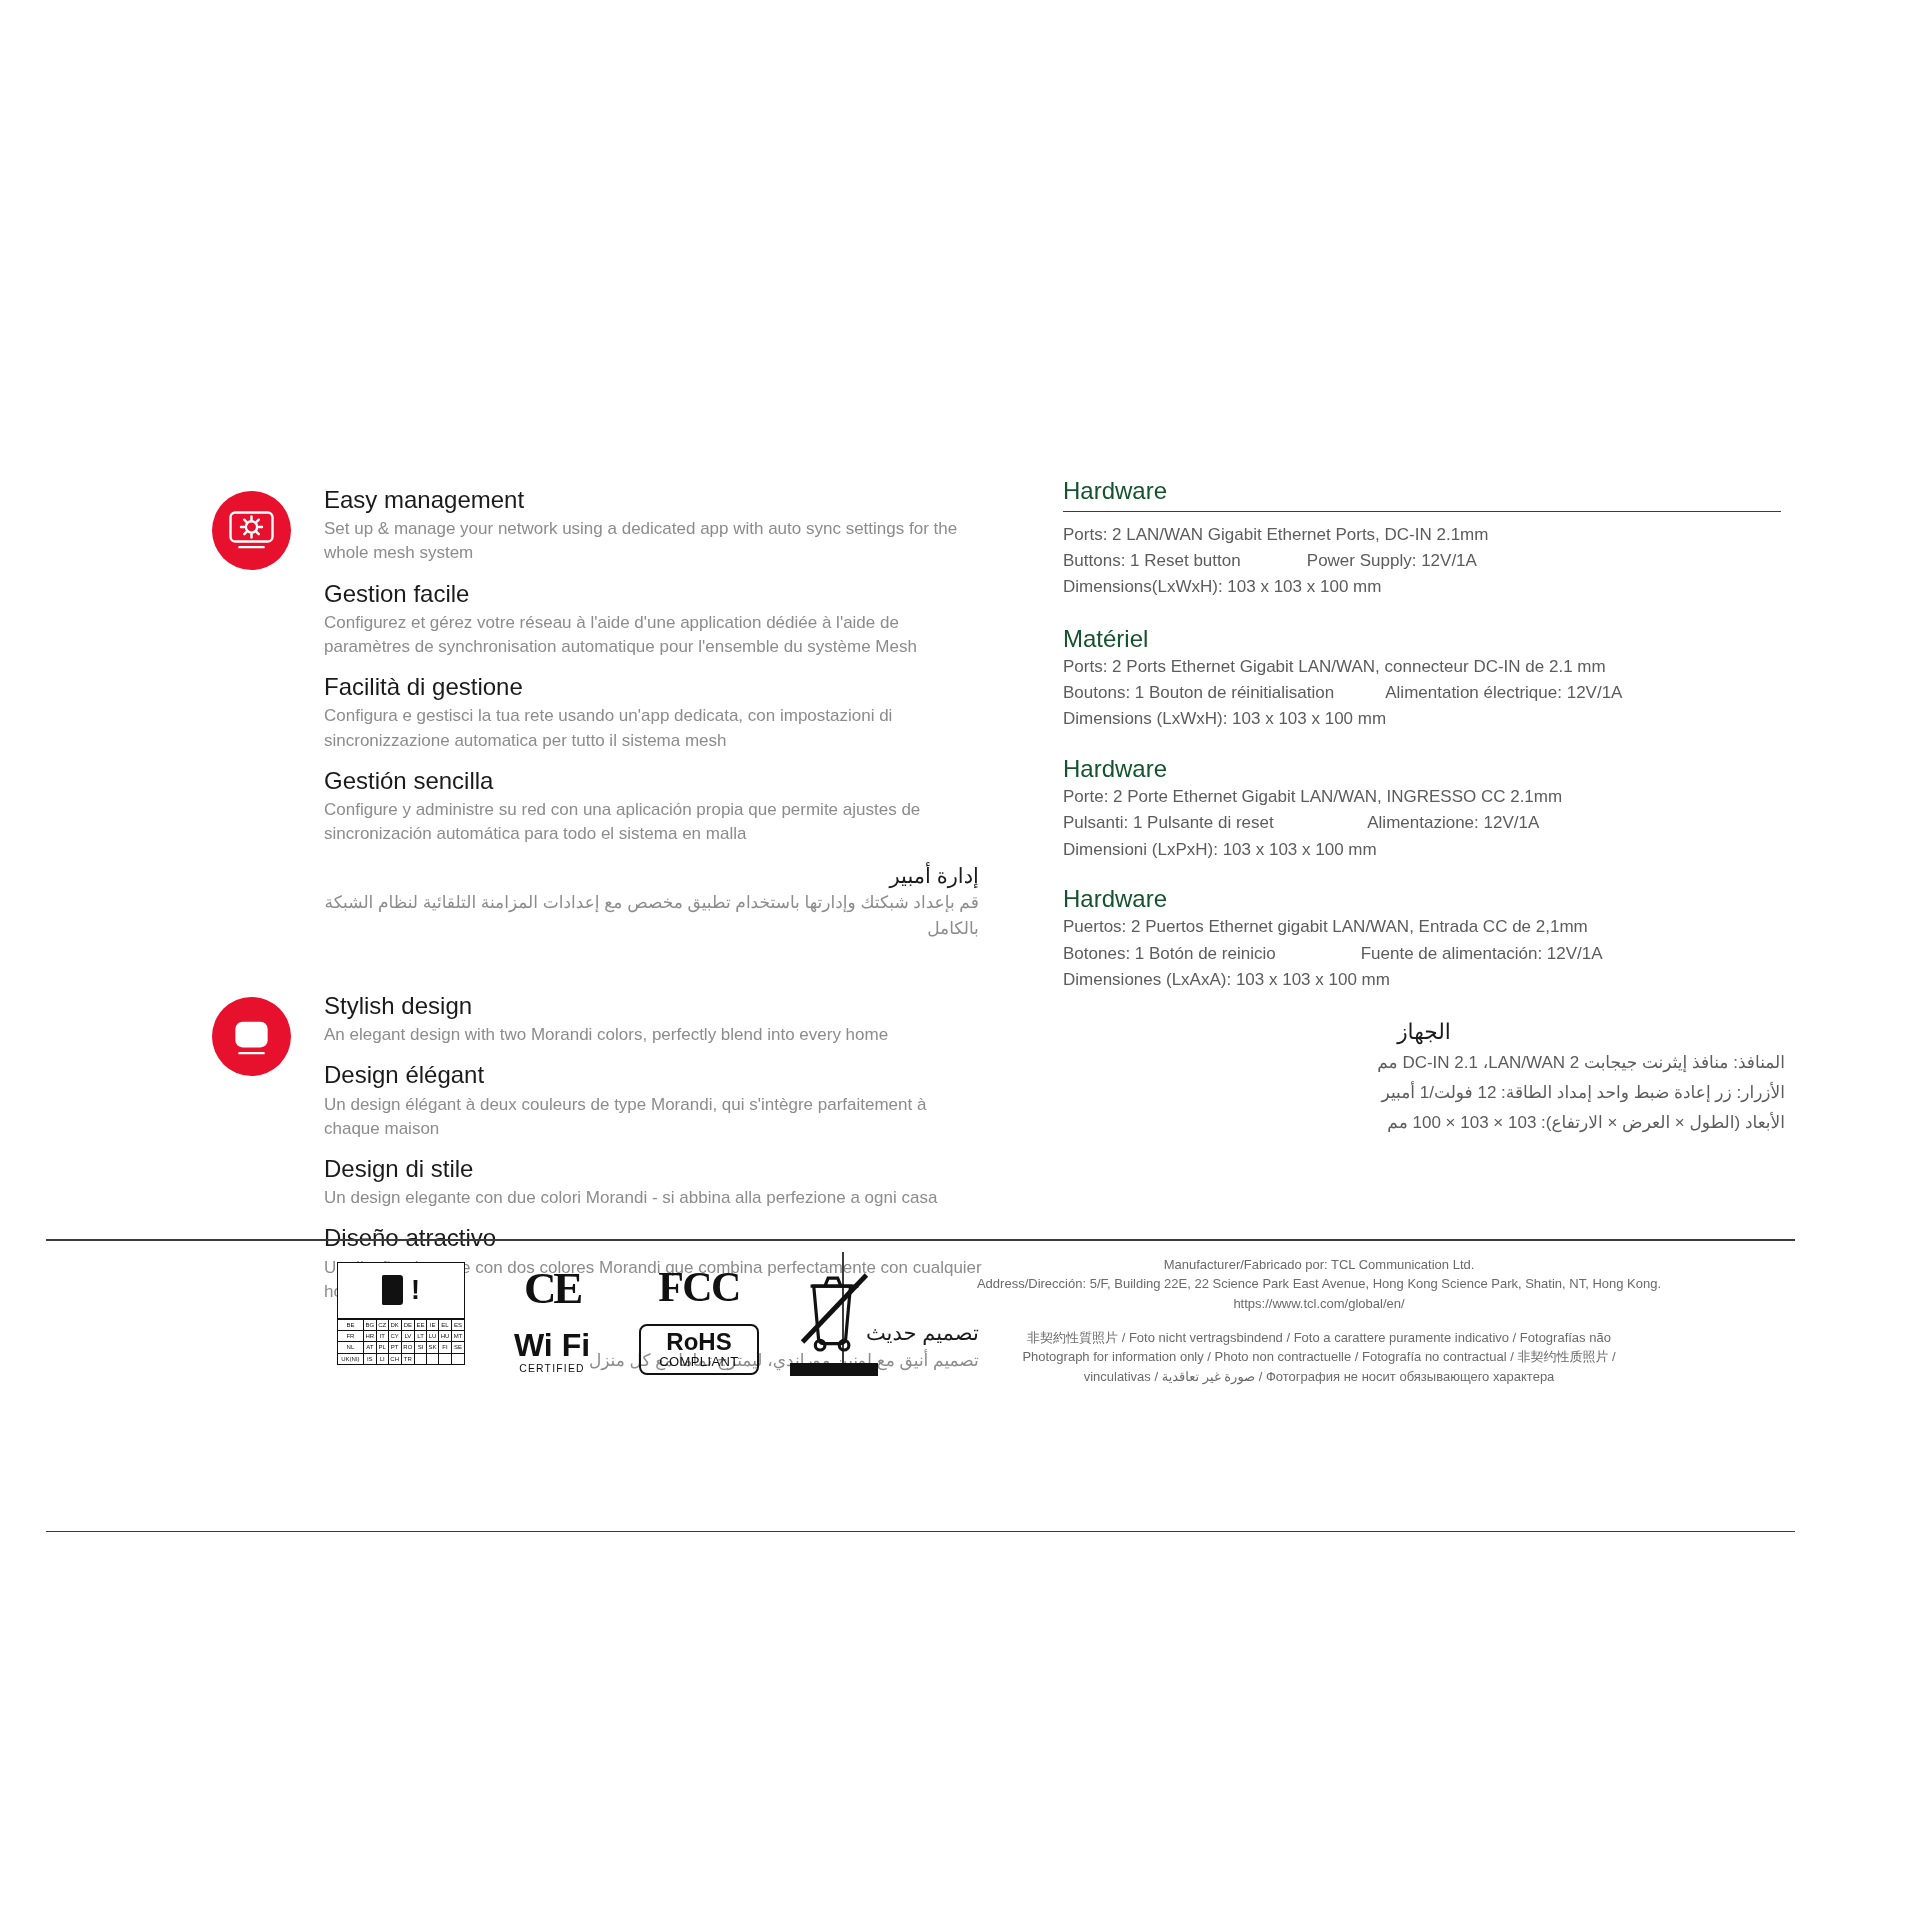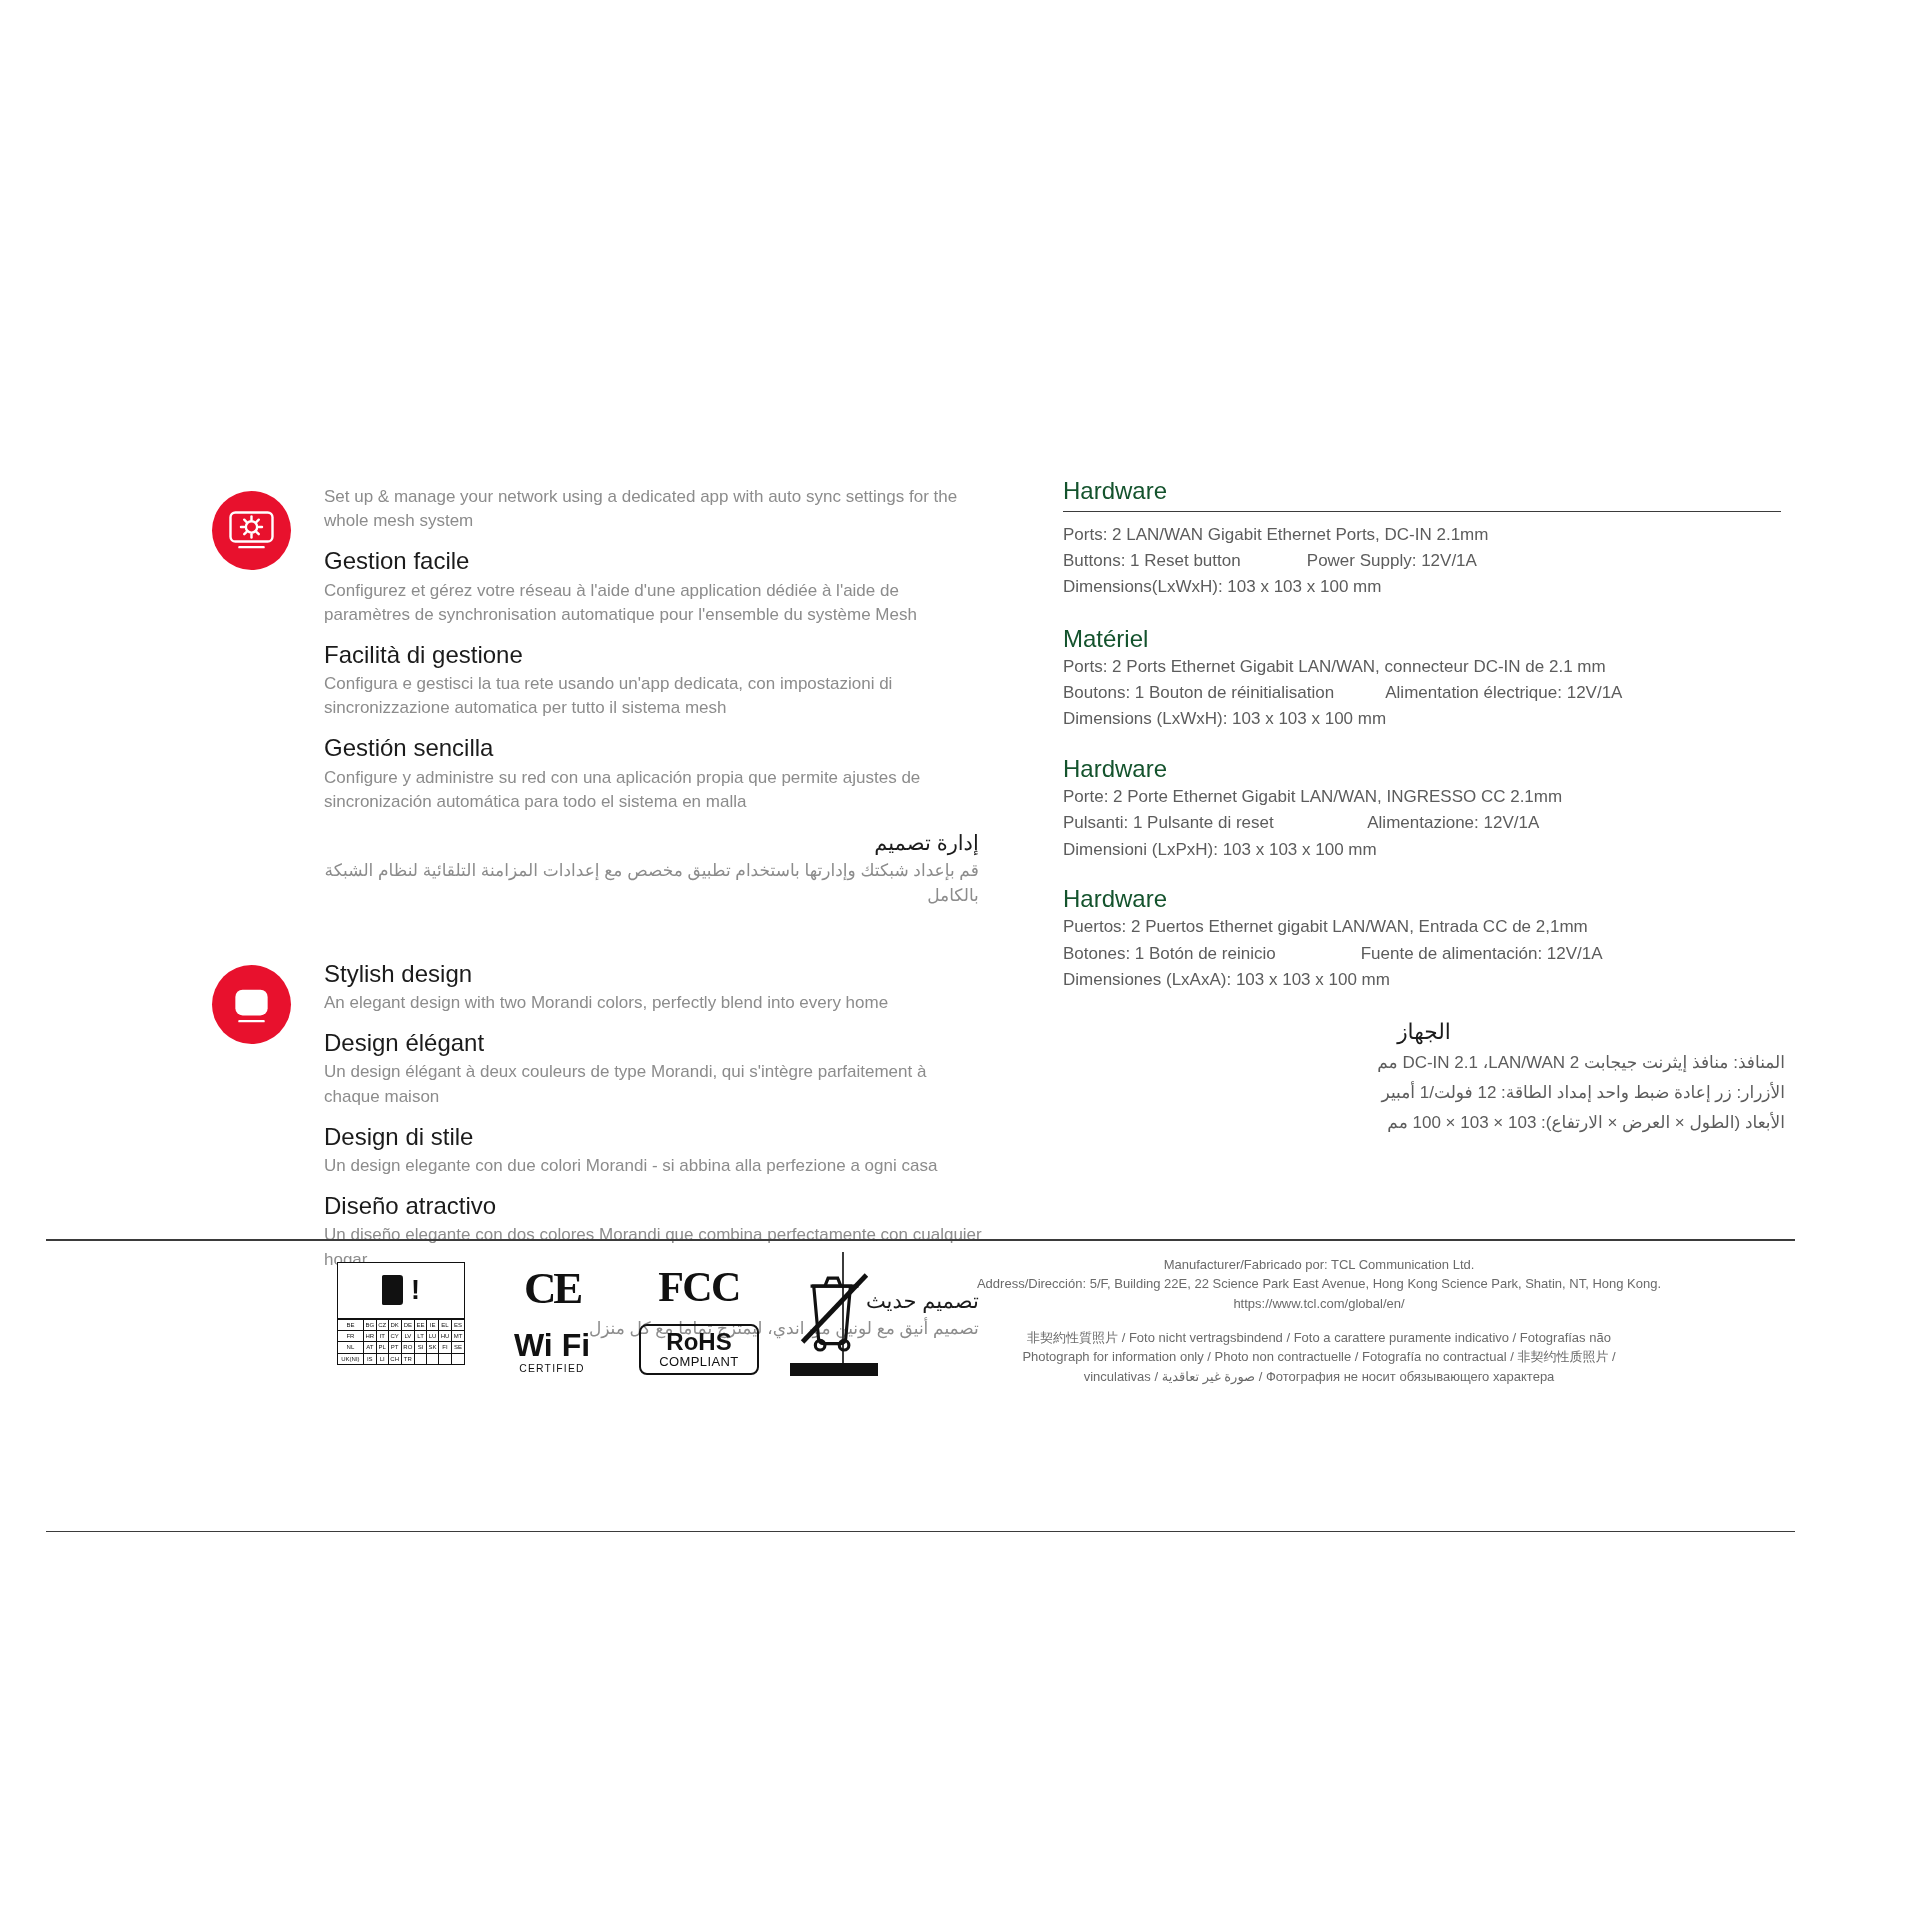--- a/index.html
+++ b/index.html
@@ -315,29 +315,30 @@
               <line x1="16" y1="21" x2="20" y2="21"></line>
               <line x1="38" y1="21" x2="42" y2="21"></line>
               <line x1="20" y1="12" x2="23" y2="15"></line>
               <line x1="35" y1="27" x2="38" y2="30"></line>
               <line x1="38" y1="12" x2="35" y2="15"></line>
               <line x1="23" y1="27" x2="20" y2="30"></line>
             </g>
           </svg>
         </div>
         <div class="feature-body">
+          <div class="f-title">Easy management</div>
           <div class="f-desc">Set up &amp; manage your network using a dedicated app with auto sync settings for the whole mesh system</div>
           <div class="f-title tight">Gestion facile</div>
           <div class="f-desc">Configurez et gérez votre réseau à l'aide d'une application dédiée à l'aide de paramètres de synchronisation automatique pour l'ensemble du système Mesh</div>
           <div class="f-title tight">Facilità di gestione</div>
           <div class="f-desc">Configura e gestisci la tua rete usando un'app dedicata, con impostazioni di sincronizzazione automatica per tutto il sistema mesh</div>
           <div class="f-title tight">Gestión sencilla</div>
           <div class="f-desc">Configure y administre su red con una aplicación propia que permite ajustes de sincronización automática para todo el sistema en malla</div>
           <div class="rtl-block">
-            <div class="rtl-title">إدارة تصميم</div>
+            <div class="rtl-title">إدارة أمبير</div>
             <div class="rtl-desc">قم بإعداد شبكتك وإدارتها باستخدام تطبيق مخصص مع إعدادات المزامنة التلقائية لنظام الشبكة بالكامل</div>
           </div>
         </div>
       </div>
 
       <div class="feature">
         <div class="feature-icon">
           <svg width="47" height="42" viewBox="0 0 58 52" aria-hidden="true">
             <rect x="9" y="7" width="40" height="32" rx="9" ry="9" fill="#ffffff"></rect>
             <line x1="14" y1="46" x2="44" y2="46" stroke="#ffffff" stroke-width="3" stroke-linecap="round"></line>

